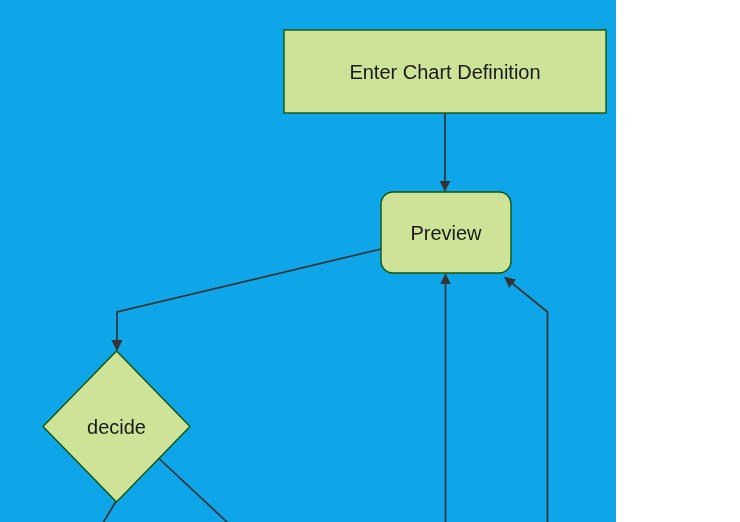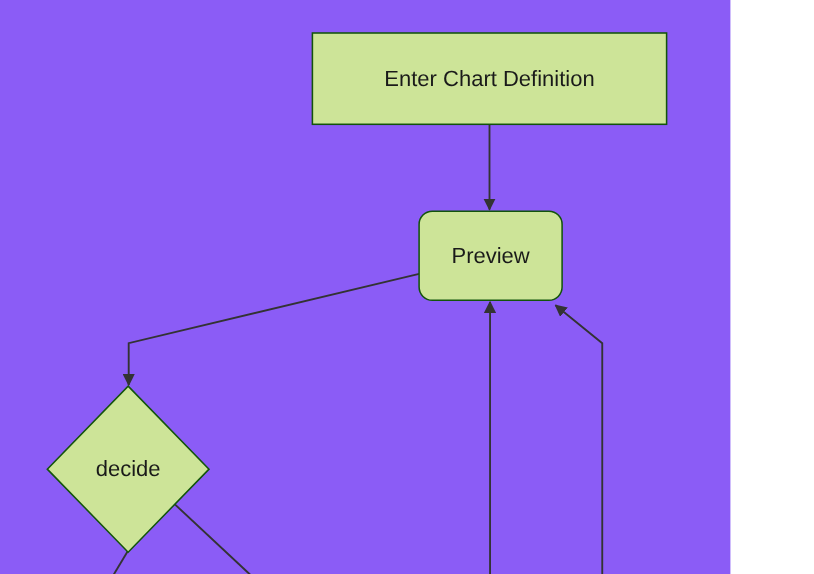--- a/index.html
+++ b/index.html
@@ -1,20 +1,20 @@
 <!DOCTYPE html>
 <html><head>
 <meta charset="utf-8">
 <style>
   html, body { margin: 0; padding: 0; background: #ffffff; }
   .stage {
     position: relative;
-    width: 664px;
+    width: 616px;
     height: 522px;
-    background: #8b5cf6;
+    background: #0ea5e9;
     overflow: hidden;
   }
   .node-label {
     font-family: "Liberation Sans", sans-serif;
     font-size: 20px;
     text-anchor: middle;
     dominant-baseline: central;
   }
   .edge { fill: none; }
 </style>

